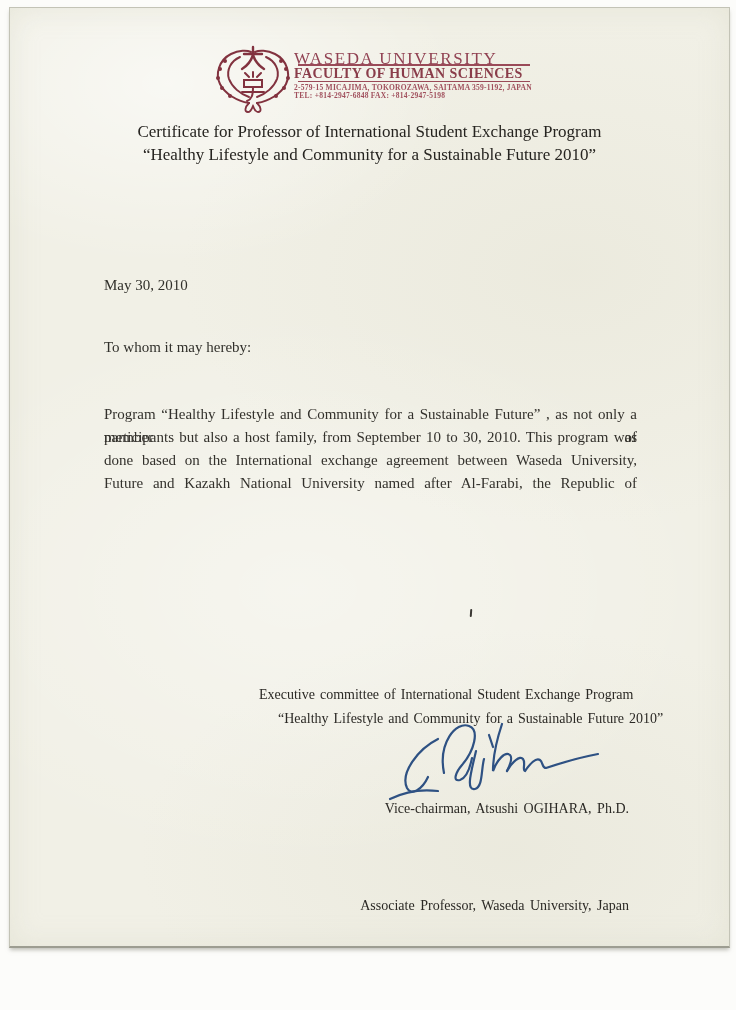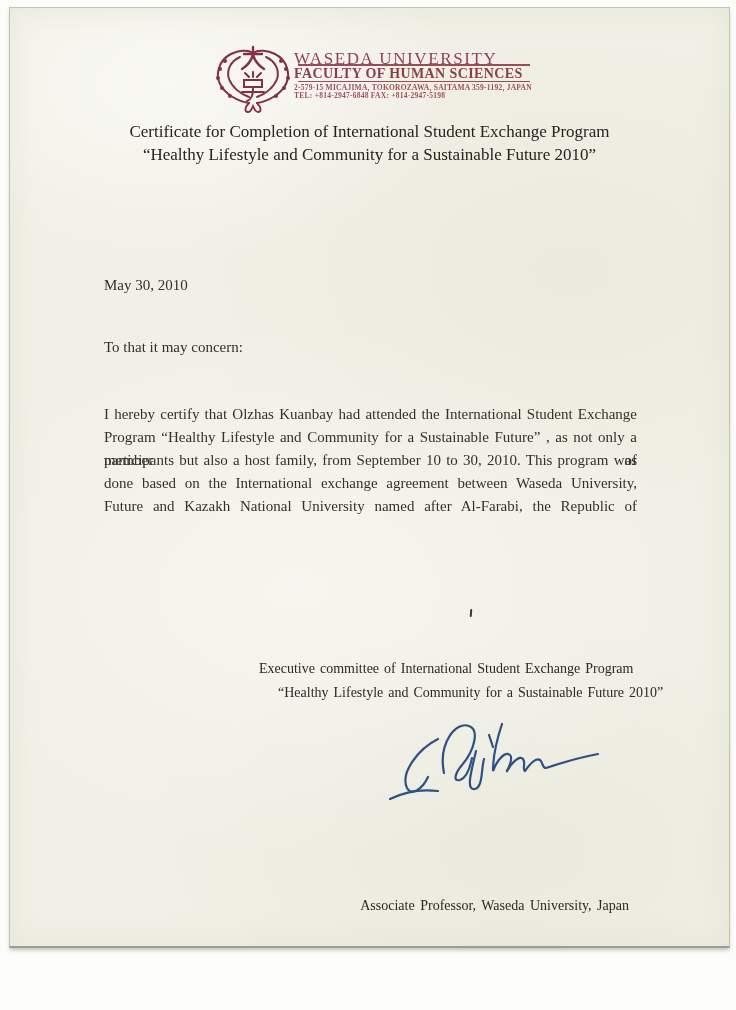--- a/index.html
+++ b/index.html
@@ -35,21 +35,21 @@
   .title1{top:114px;}
   .title2{top:137px;}
   
   .dateline{position:absolute;left:94px;top:269px;font-size:15px;color:#31302b;}
   .salutation{position:absolute;left:94px;top:331px;font-size:15px;color:#31302b;}
   .bodypara{position:absolute;left:94px;top:395px;width:533px;font-size:15px;color:#33312c;}
   .bodyline{text-align:justify;text-align-last:justify;line-height:23px;height:23px;white-space:normal;}
   .bodyline.last{text-align-last:left;}
   .stray-mark{position:absolute;left:460px;top:601px;width:2px;height:8px;background:#3a3833;border-radius:1px;transform:rotate(4deg);}
   
-  .committee{position:absolute;font-size:14px;color:#2b2925;word-spacing:1.5px;white-space:nowrap;}
+  .committee{position:absolute;font-size:14px;color:#2b2925;word-spacing:1.5px;white-space:nowrap;margin-top:26px;}
   .committee1{left:249px;top:653px;}
   .committee2{left:268px;top:677px;}
   .signature{position:absolute;left:376px;top:705px;width:218px;height:88px;}
   .signer{position:absolute;right:100px;font-size:14px;color:#2b2925;word-spacing:2px;text-align:right;white-space:nowrap;}
   .signer1{top:793px;}
   .signer2{top:858px;margin-top:32px;}
 </style>
 </head>
 <body>
 
@@ -97,28 +97,27 @@
     </svg>
   </div>
 
   <div class="hdr hdr-univ">WASEDA UNIVERSITY</div>
   <div class="hdr-rule rule1"></div>
   <div class="hdr hdr-fac">FACULTY OF HUMAN SCIENCES</div>
   <div class="hdr-rule rule2"></div>
   <div class="hdr hdr-addr">2-579-15 MICAJIMA, TOKOROZAWA, SAITAMA 359-1192, JAPAN</div>
   <div class="hdr hdr-tel">TEL: +814-2947-6848  FAX: +814-2947-5198</div>
 
-  <div class="title title1">Certificate for Completion of International Student Exchange Program</div>
+  <div class="title title1">Certificate for Professor of International Student Exchange Program</div>
   <div class="title title2">“Healthy Lifestyle and Community for a Sustainable Future 2010”</div>
 
   <div class="dateline">May 30, 2010</div>
-  <div class="salutation">To that it may concern:</div>
+  <div class="salutation">To whom it may hereby:</div>
 
   <div class="bodypara">
-    <div class="bodyline">I hereby certify that Olzhas Kuanbay had attended the International Student Exchange</div>
     <div class="bodyline">Program “Healthy Lifestyle and Community for a Sustainable Future” , as not only a member of</div>
     <div class="bodyline">participants but also a host family, from September 10 to 30, 2010. This program was</div>
     <div class="bodyline">done based on the International exchange agreement between Waseda University,</div>
     <div class="bodyline">Future and Kazakh National University named after Al-Farabi, the Republic of</div>
   </div>
 
   <div class="stray-mark"></div>
 
   <div class="committee committee1">Executive committee of International Student Exchange Program</div>
   <div class="committee committee2">“Healthy Lifestyle and Community for a Sustainable Future 2010”</div>
@@ -130,15 +129,16 @@
         <path d="M4,86 C18,79 36,76 52,78"></path>
         <path d="M58,60 C52,30 70,8 83,13 C94,17 88,38 76,52 C70,59 66,69 74,67 C80,65 84,55 86,45"></path>
         <path d="M90,38 C86,56 79,78 89,76 C97,74 95,57 98,46"></path>
         <path d="M103,22 L107,34"></path>
         <path d="M116,11 C110,29 107,47 107,58 C111,47 119,38 124,42 C127,45 123,54 121,58"></path>
         <path d="M121,58 C126,49 134,42 137,46 C140,50 136,57 139,58 C144,51 150,44 154,47 C157,49 156,55 160,55 C172,51 196,44 212,41"></path>
       </g>
     </svg>
   </div>
 
+  <div class="signer signer1">Vice-chairman,  Atsushi  OGIHARA,  Ph.D.</div>
   <div class="signer signer2">Associate  Professor,  Waseda  University,  Japan</div>
 
 </div>
 
 </body></html>

